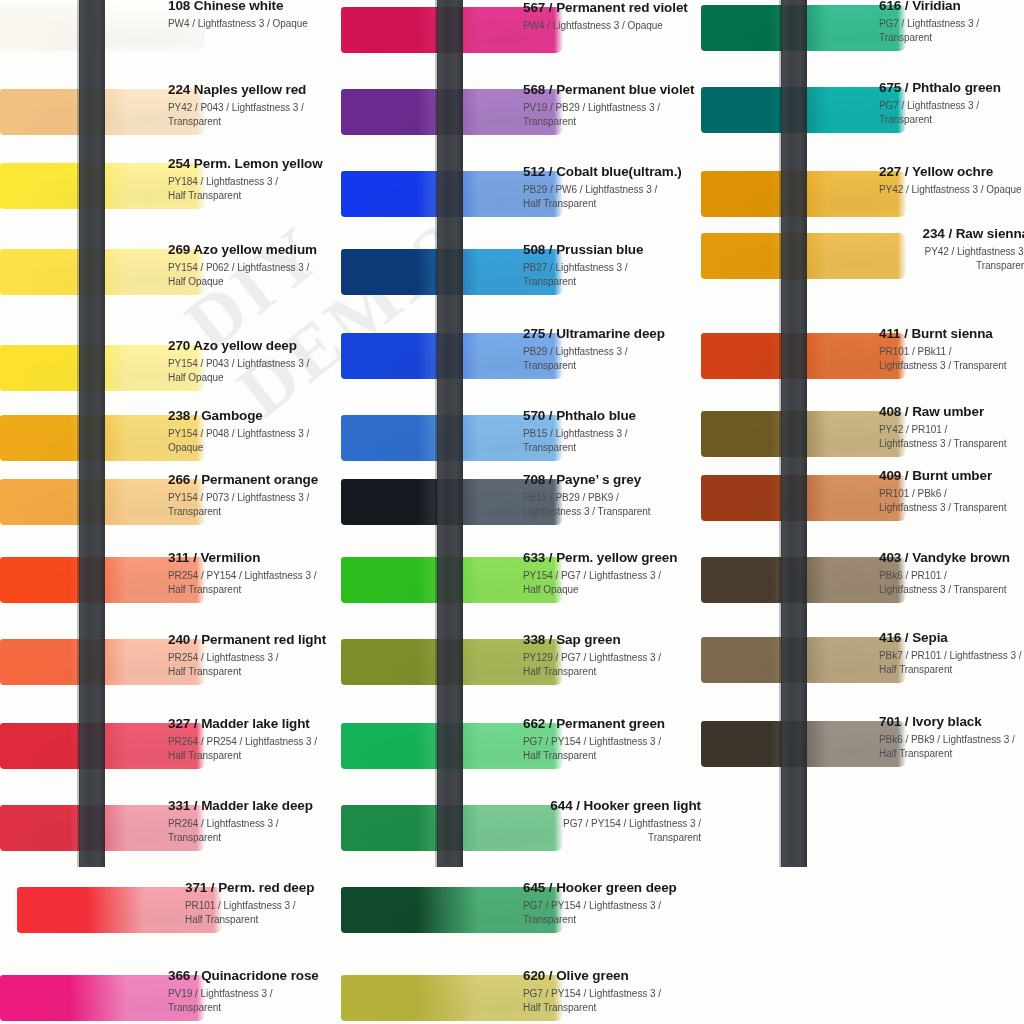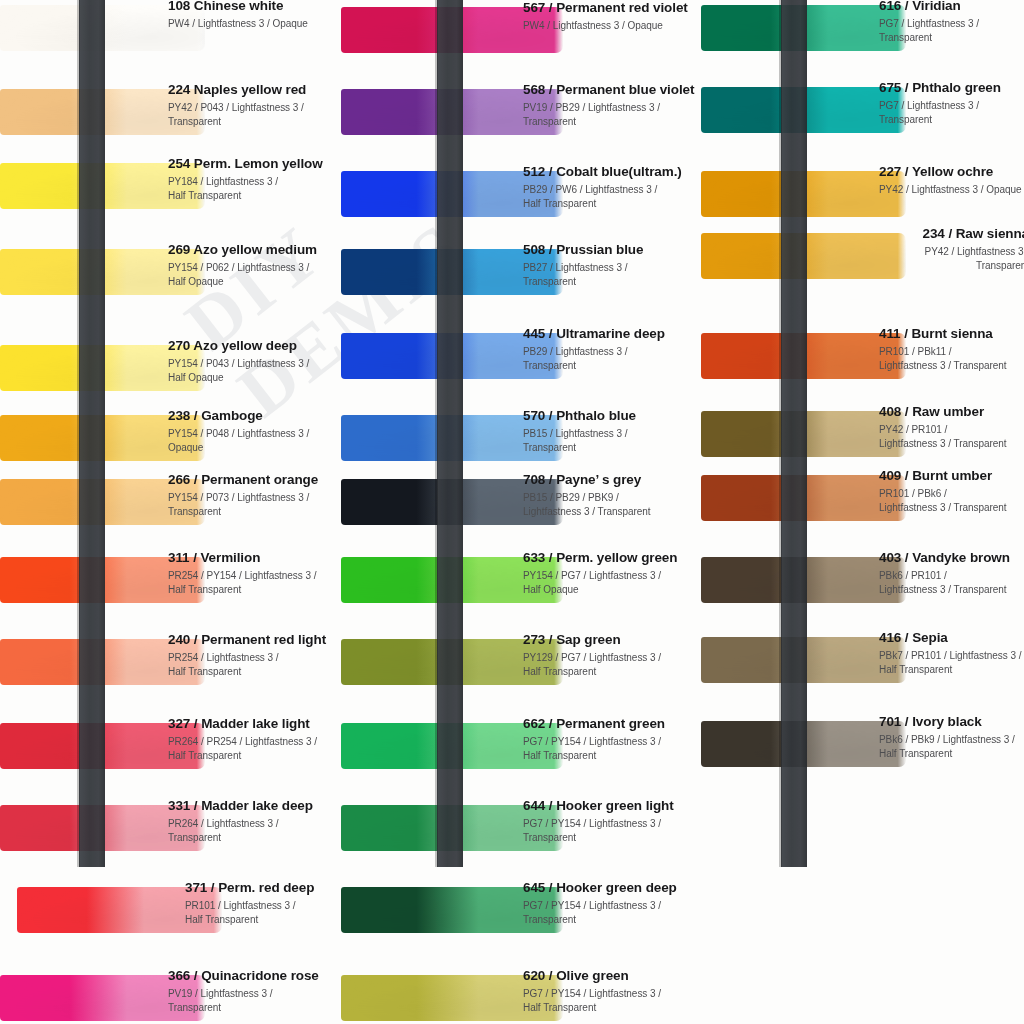--- a/index.html
+++ b/index.html
@@ -203,21 +203,21 @@
       <div class="row" style="top: 232px;">
         <div class="swatch" style="background: linear-gradient(90deg, rgb(13, 58, 119) 0%, rgb(13, 58, 119) 34%, rgb(58, 160, 216) 62%, rgb(58, 160, 216) 96%, rgba(255, 255, 255, 0) 100%);"></div>
         <div class="label">
           <div class="name">508 / Prussian blue</div>
           <div class="meta">PB27 / Lightfastness 3 /<br>Transparent</div>
         </div>
       </div>
       <div class="row" style="top: 316px;">
         <div class="swatch" style="background: linear-gradient(90deg, rgb(23, 67, 214) 0%, rgb(23, 67, 214) 34%, rgb(120, 170, 232) 62%, rgb(120, 170, 232) 96%, rgba(255, 255, 255, 0) 100%);"></div>
         <div class="label">
-          <div class="name">445 / Ultramarine deep</div>
+          <div class="name">275 / Ultramarine deep</div>
           <div class="meta">PB29 / Lightfastness 3 /<br>Transparent</div>
         </div>
       </div>
       <div class="row" style="top: 398px;">
         <div class="swatch" style="background: linear-gradient(90deg, rgb(47, 108, 200) 0%, rgb(47, 108, 200) 34%, rgb(131, 187, 232) 62%, rgb(131, 187, 232) 96%, rgba(255, 255, 255, 0) 100%);"></div>
         <div class="label">
           <div class="name">570 / Phthalo blue</div>
           <div class="meta">PB15 / Lightfastness 3 /<br>Transparent</div>
         </div>
       </div>
@@ -231,32 +231,32 @@
       <div class="row" style="top: 540px;">
         <div class="swatch" style="background: linear-gradient(90deg, rgb(47, 189, 34) 0%, rgb(47, 189, 34) 34%, rgb(143, 224, 92) 62%, rgb(143, 224, 92) 96%, rgba(255, 255, 255, 0) 100%);"></div>
         <div class="label">
           <div class="name">633 / Perm. yellow green</div>
           <div class="meta">PY154 / PG7 / Lightfastness 3 /<br>Half Opaque</div>
         </div>
       </div>
       <div class="row" style="top: 622px;">
         <div class="swatch" style="background: linear-gradient(90deg, rgb(125, 142, 44) 0%, rgb(125, 142, 44) 34%, rgb(170, 184, 90) 62%, rgb(170, 184, 90) 96%, rgba(255, 255, 255, 0) 100%);"></div>
         <div class="label">
-          <div class="name">273 / Sap green</div>
+          <div class="name">338 / Sap green</div>
           <div class="meta">PY129 / PG7 / Lightfastness 3 /<br>Half Transparent</div>
         </div>
       </div>
       <div class="row" style="top: 706px; padding-left: 16px;">
         <div class="swatch" style="background: linear-gradient(90deg, rgb(24, 177, 90) 0%, rgb(24, 177, 90) 34%, rgb(116, 215, 143) 62%, rgb(116, 215, 143) 96%, rgba(255, 255, 255, 0) 100%);"></div>
         <div class="label">
           <div class="name">662 / Permanent green</div>
           <div class="meta">PG7 / PY154 / Lightfastness 3 /<br>Half Transparent</div>
         </div>
       </div>
-      <div class="row" style="top: 788px;">
+      <div class="row" style="top: 788px; text-align: right;">
         <div class="swatch" style="background: linear-gradient(90deg, rgb(29, 138, 72) 0%, rgb(29, 138, 72) 34%, rgb(123, 200, 148) 62%, rgb(123, 200, 148) 96%, rgba(255, 255, 255, 0) 100%);"></div>
         <div class="label">
           <div class="name">644 / Hooker green light</div>
           <div class="meta">PG7 / PY154 / Lightfastness 3 /<br>Transparent</div>
         </div>
       </div>
       <div class="row" style="top: 870px;">
         <div class="swatch" style="background: linear-gradient(90deg, rgb(18, 73, 44) 0%, rgb(18, 73, 44) 34%, rgb(79, 174, 119) 62%, rgb(79, 174, 119) 96%, rgba(255, 255, 255, 0) 100%);"></div>
         <div class="label">
           <div class="name">645 / Hooker green deep</div>

